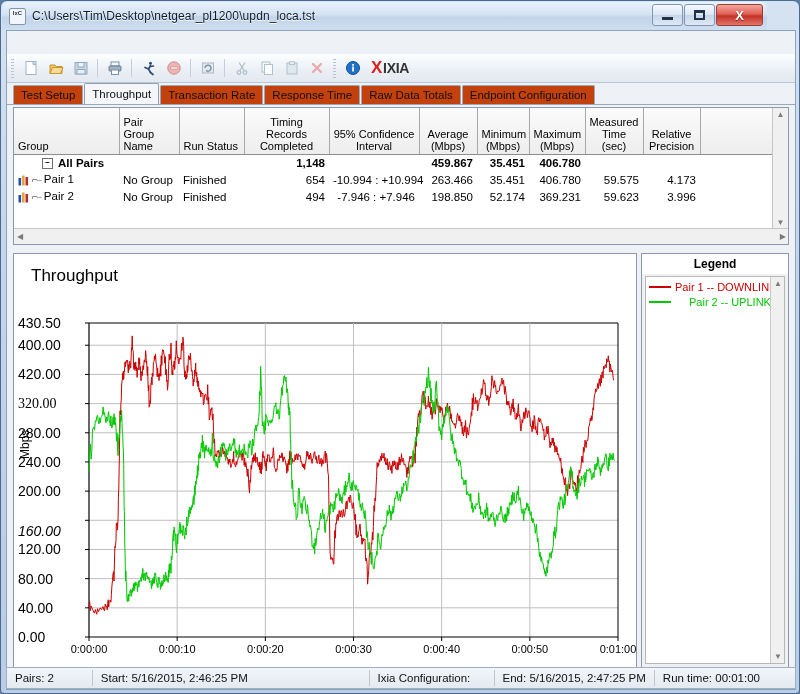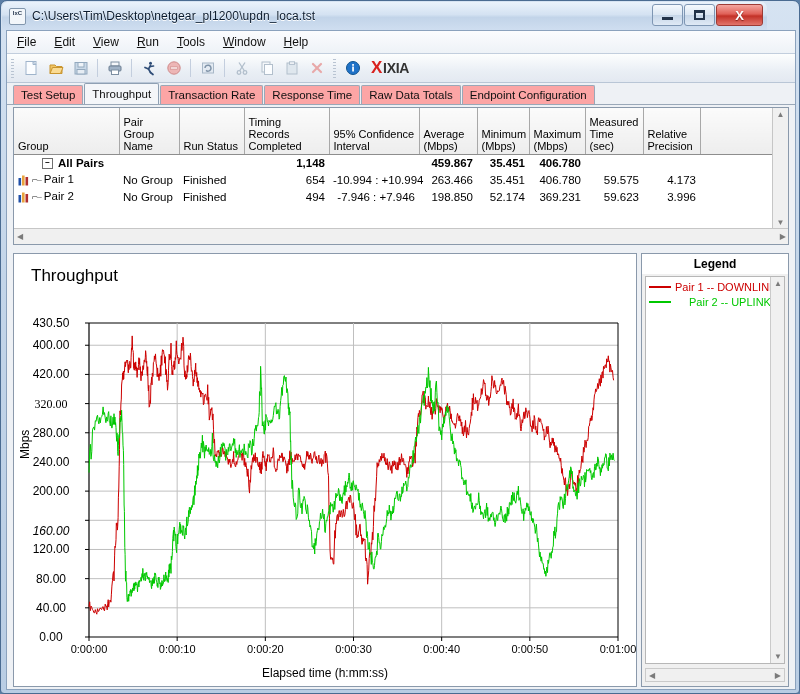--- a/index.html
+++ b/index.html
@@ -68,39 +68,39 @@
   .ixia-x{color:#d9221f;font-size:17px;font-weight:bold;margin-right:1px;}
 
   
   .tabstrip{
     position:absolute;left:0;top:52px;width:788px;height:22px;
     background:#eef1f5;border-bottom:1px solid #9aa8b8;box-sizing:border-box;
     display:flex;align-items:flex-end;padding-left:6px;
   }
   .tab{
     height:19px;line-height:19px;padding:0 7px;font-size:11.5px;color:#111;
-    border:1px solid #9aa8b8;border-bottom:none;background:#fca5a5;
+    border:1px solid #9aa8b8;border-bottom:none;background:#c2410c;
     margin-right:1px;border-radius:2px 2px 0 0;box-sizing:border-box;
   }
   .tab.active{height:21px;line-height:21px;background:#f4f6f9;border-color:#8fa0b3;position:relative;z-index:2;}
 
   
   .table-panel{
     position:absolute;left:6px;top:76px;width:776px;height:138px;
     background:#fff;border:1px solid #8a99ab;box-sizing:border-box;overflow:hidden;
   }
   table.grid{border-collapse:collapse;width:758px;table-layout:fixed;}
   table.grid th{
     background:linear-gradient(180deg,#fbfbfb 0%,#ededed 100%);
     border-right:1px solid #a8a8a8;border-bottom:1px solid #8d8d8d;
     font-size:11px;font-weight:normal;color:#000;height:46px;
     padding:2px 4px;box-sizing:border-box;vertical-align:bottom;
   }
   th.lf{text-align:left;}
-  th.rt{text-align:left;}
+  th.rt{text-align:center;}
   table.grid td{font-size:11.5px;color:#000;height:17px;padding:0 4px;box-sizing:border-box;white-space:nowrap;}
   td.rt{text-align:right;}
   tr.total td{font-weight:bold;}
   .exp-box{
     display:inline-block;width:9px;height:9px;border:1px solid #6f6f6f;background:#fff;
     font-size:8px;line-height:7px;text-align:center;color:#000;margin-right:5px;vertical-align:middle;
   }
   .bar-icon{display:inline-block;width:12px;height:12px;vertical-align:middle;}
   .tree-dash{color:#6b6b6b;letter-spacing:-1px;font-size:10px;margin-right:3px;}
   .vscroll{
@@ -118,21 +118,21 @@
   .chart-panel{
     position:absolute;left:6px;top:222px;width:624px;height:434px;
     background:#fff;border:1px solid #8a99ab;box-sizing:border-box;
   }
   .chart-title{position:absolute;left:17px;top:12px;font-size:17px;color:#000;}
   .ylabel{
     position:absolute;left:4px;top:205px;font-size:12px;color:#000;
     transform:rotate(-90deg);transform-origin:left top;white-space:nowrap;
   }
   .xlabel{position:absolute;left:0;right:0;bottom:6px;text-align:center;font-size:12px;color:#000;}
-  .ytick{position:absolute;right:0;font-size:12px;color:#000;text-align:center;white-space:nowrap;transform:translateY(-50%);}
+  .ytick{position:absolute;right:0;font-size:14px;color:#000;text-align:left;white-space:nowrap;transform:translateY(-50%);}
   .xtick{position:absolute;top:4px;font-size:11px;color:#000;transform:translateX(-50%);white-space:nowrap;}
 
   
   .legend-panel{
     position:absolute;left:634px;top:222px;width:148px;height:434px;
     background:#f0f0f0;border:1px solid #8a99ab;box-sizing:border-box;
   }
   .legend-title{height:20px;line-height:20px;text-align:center;font-size:12px;font-weight:bold;color:#000;background:#fff;}
   .legend-body{position:absolute;left:3px;top:22px;width:140px;height:388px;background:#fff;border:1px solid #b7b7b7;box-sizing:border-box;}
   .legend-row{display:flex;align-items:center;height:15px;padding-left:3px;font-size:11px;white-space:nowrap;}
@@ -164,29 +164,20 @@
         </div>
       <div class="wbtn">
           <i class="glyph-max"></i>
         </div>
       <div class="wbtn close">X</div>
     </div>
   </div>
 
   <div class="client">
 
-    <div class="menubar" id="menubar">
-        <div class="menu-item"><u>F</u>ile</div>
-        <div class="menu-item"><u>E</u>dit</div>
-        <div class="menu-item"><u>V</u>iew</div>
-        <div class="menu-item"><u>R</u>un</div>
-        <div class="menu-item"><u>T</u>ools</div>
-        <div class="menu-item"><u>W</u>indow</div>
-        <div class="menu-item"><u>H</u>elp</div>
-      </div>
 
     <div class="toolbar">
       <div class="grip"></div>
       <div class="tb-btn">
         <svg width="16" height="16">
             <rect x="3" y="1.5" width="10" height="13" fill="#fbfdff" stroke="#9fb4cb"></rect>
             <path d="M10 1.5 L13 4.5 L10 4.5 Z" fill="#dfe9f3" stroke="#9fb4cb"></path>
           </svg>
       </div>
       <div class="tb-btn">
@@ -469,14 +460,21 @@
         </div>
       </div>
       <div class="leg-hscroll">
         <span class="sb-arrow">◀</span>
         <span class="sb-arrow">▶</span>
       </div>
     </div>
 
   </div>
 
+  <div class="statusbar">
+    <div class="sb-cell" style="width:72px;">Pairs: 2</div>
+    <div class="sb-cell" style="width:272px;">Start: 5/16/2015, 2:46:25 PM</div>
+    <div class="sb-cell" style="width:113px;">Ixia Configuration:</div>
+    <div class="sb-cell" style="width:150px;">End: 5/16/2015, 2:47:25 PM</div>
+    <div class="sb-cell" style="width:130px;">Run time: 00:01:00</div>
+  </div>
 
 </div>
 
 </body></html>

